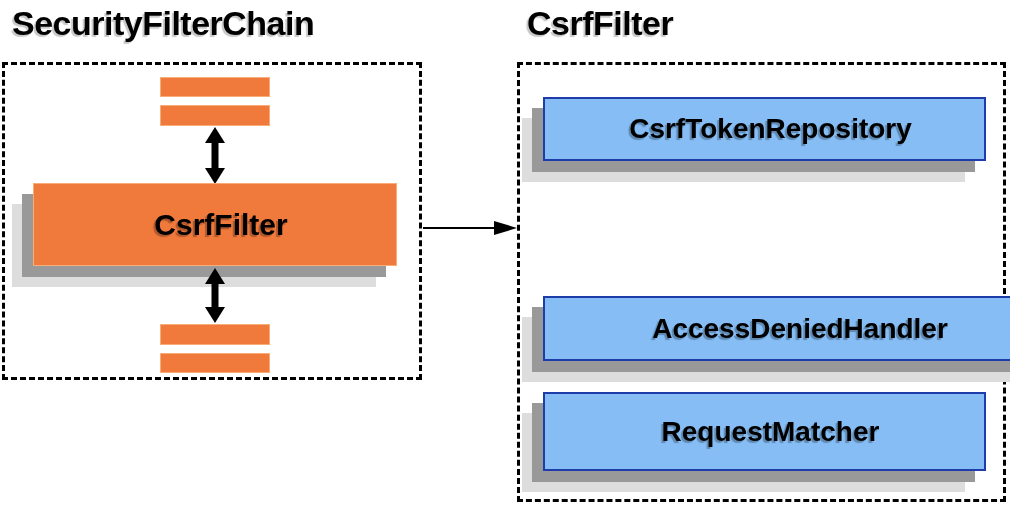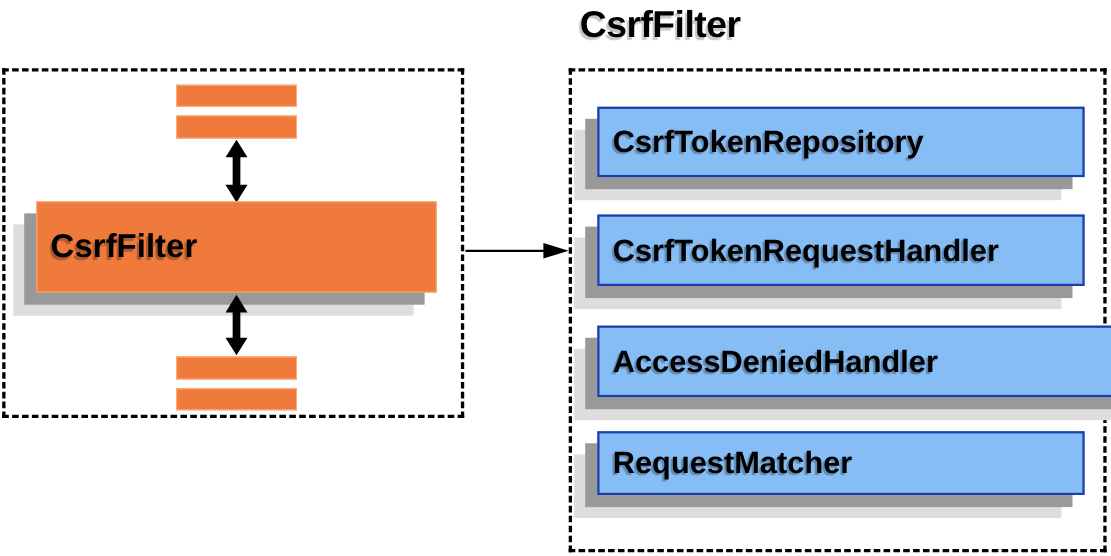--- a/index.html
+++ b/index.html
@@ -38,21 +38,21 @@
   .stack .shadow-near,
   .stack .face {
     position: absolute;
     left: 0; top: 0; right: 0; bottom: 0;
   }
   .stack .shadow-far  { transform: translate(-21px, 21px); background: var(--shadow-light, #dddddd); }
   .stack .shadow-near { transform: translate(-11px, 11px); background: var(--shadow-dark, #999999); }
   .stack .face {
     display: flex;
     align-items: center;
-    justify-content: flex-start;
+    justify-content: center;
     box-sizing: border-box;
     padding-left: 12px;
   }
 
   .orange-face {
     background: var(--orange, #f0793c);
     border: 1px solid var(--orange-border, #f8ad78);
   }
   .blue-face {
     background: var(--blue-fill, #85bdf4);
@@ -77,20 +77,21 @@
     box-sizing: border-box;
   }
 
   svg { display: block; }
 </style>
 </head>
 <body>
 
 <div id="canvas">
 
+  <div class="abs diagram-title" style="left:12px; top:4px;">SecurityFilterChain</div>
 
   <div class="abs diagram-title" style="left:527px; top:4px;">CsrfFilter</div>
 
   <div class="abs dashed-container" style="left:2px; top:62px; width:420px; height:318px;"></div>
 
   <div class="filter-bar" style="top:77px;  height:20px;"></div>
   <div class="filter-bar" style="top:105px; height:21px;"></div>
 
   <svg class="abs" style="left:202px; top:127px;" width="26" height="57" viewBox="0 0 26 57">
     <line x1="13" y1="12" x2="13" y2="45" stroke="#000" stroke-width="7"></line>
@@ -123,37 +124,30 @@
   <div class="abs dashed-container" style="left:517px; top:62px; width:489px; height:440px;"></div>
 
   <div class="stack" style="left:543px; top:97px; width:443px; height:64px;">
     <div class="shadow-far"></div>
     <div class="shadow-near"></div>
     <div class="face blue-face">
       <span class="box-label comp-label">CsrfTokenRepository</span>
     </div>
   </div>
 
-  <div class="stack" style="left:543px; top:195px; width:443px; height:65px;">
-    <div class="shadow-far"></div>
-    <div class="shadow-near"></div>
-    <div class="face blue-face">
-      <span class="box-label comp-label">CsrfTokenRequestHandler</span>
-    </div>
-  </div>
 
   <div class="stack" style="left:543px; top:296px; width:502px; height:65px;">
     <div class="shadow-far"></div>
     <div class="shadow-near"></div>
     <div class="face blue-face">
       <span class="box-label comp-label">AccessDeniedHandler</span>
     </div>
   </div>
 
-  <div class="stack" style="left:543px; top:392px; width:443px; height:58px;">
+  <div class="stack" style="left:543px; top:392px; width:443px; height:79px;">
     <div class="shadow-far"></div>
     <div class="shadow-near"></div>
     <div class="face blue-face">
       <span class="box-label comp-label">RequestMatcher</span>
     </div>
   </div>
 
 </div>
 
 </body></html>

